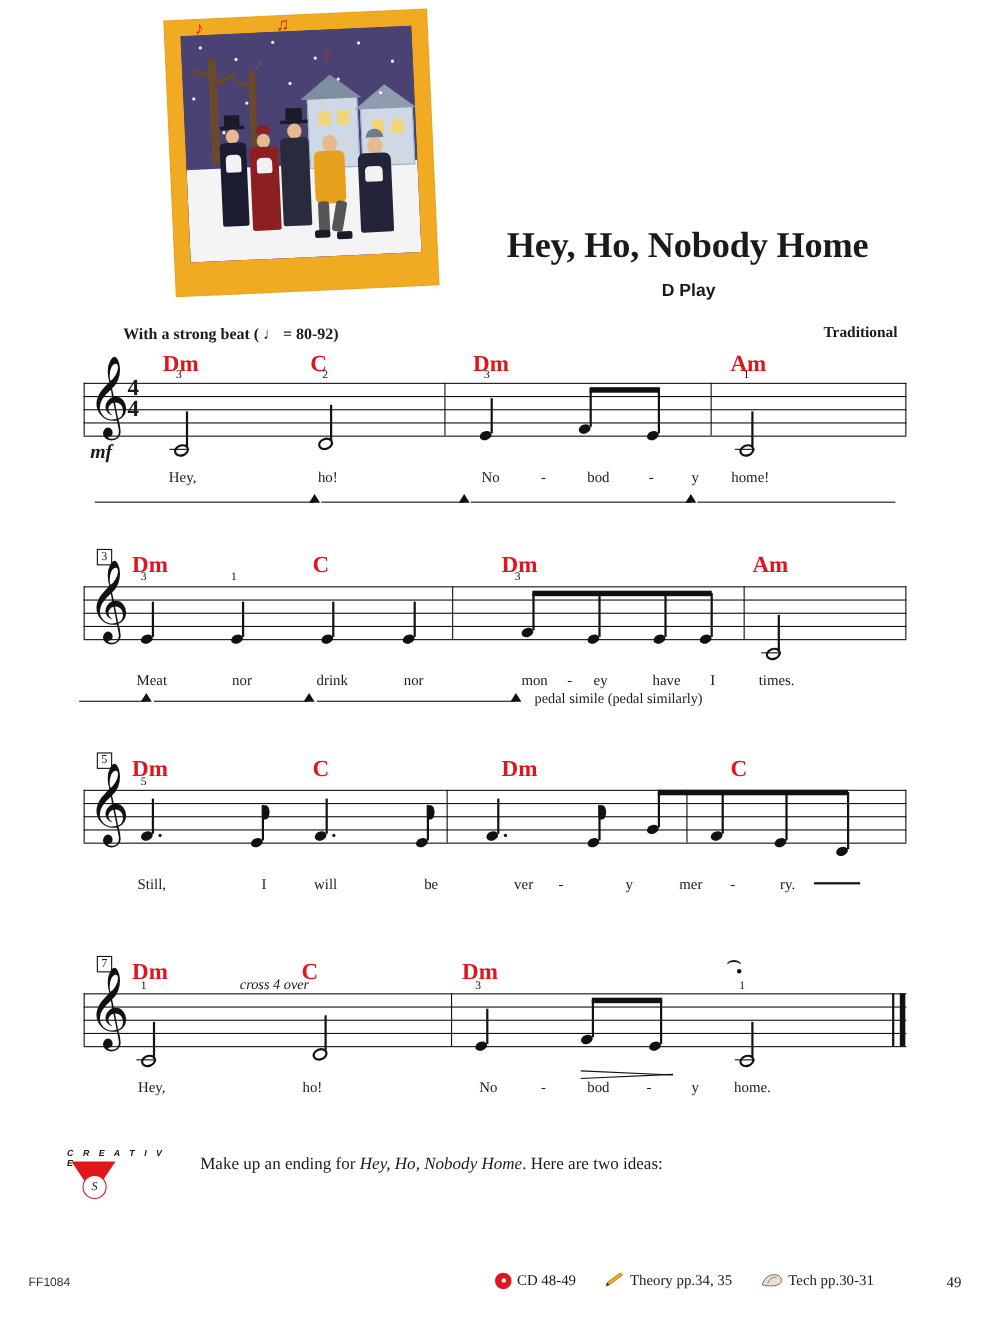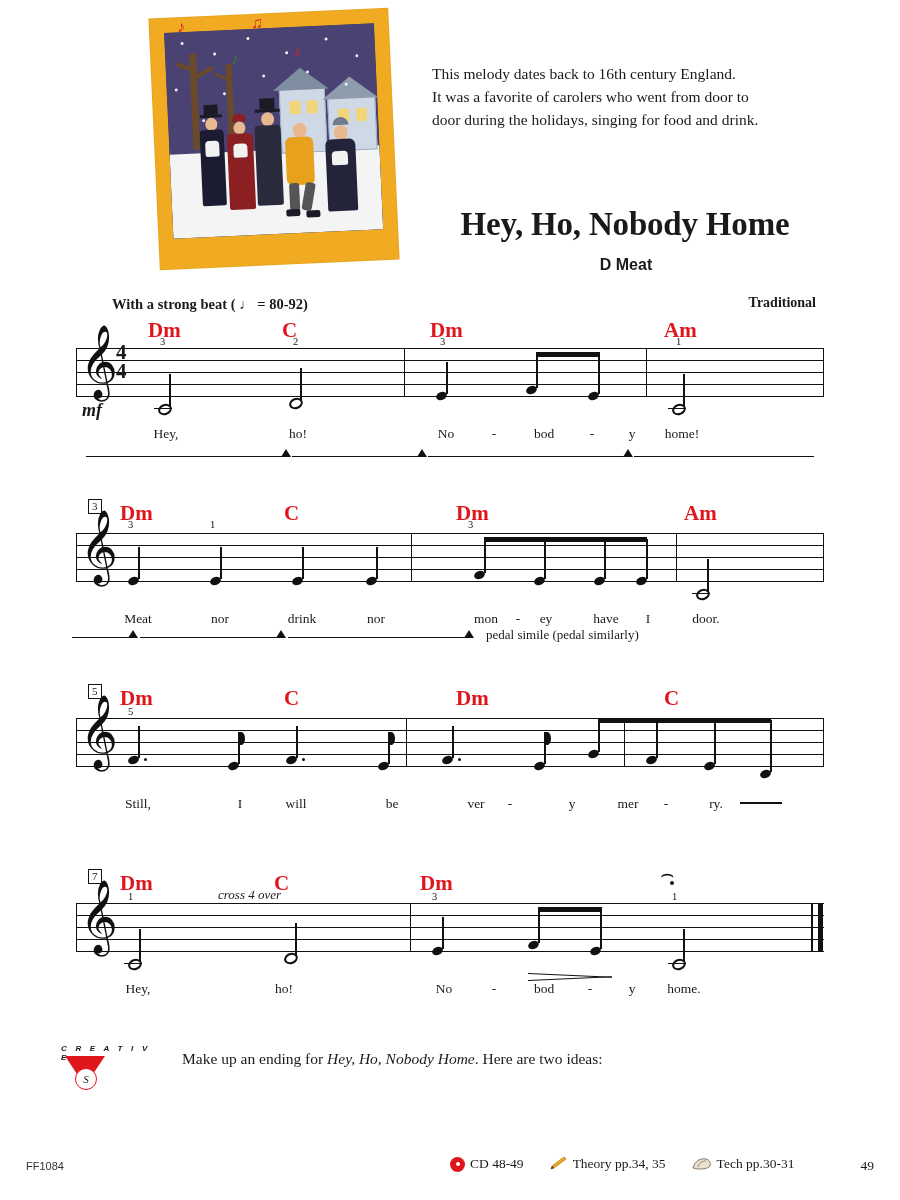--- a/index.html
+++ b/index.html
@@ -421,28 +421,23 @@
           <div class="c-body" style="left:10px; top:34px; width:16px; height:14px; background:#f2f2f2;"></div>
         </div>
       </div>
     </div>
     <div class="note-deco" style="left:22px; top:4px;">♪</div>
     <div class="note-deco" style="left:96px; top:0px;">♫</div>
     <div class="note-deco" style="left:138px; top:28px; color:#d4232a;">♪</div>
     <div class="note-deco" style="left:76px; top:36px; color:#2e7d32;">♪</div>
   </div>
 
-  <div class="intro">
-    <div>This melody dates back to 16th century England.</div>
-    <div>It was a favorite of carolers who went from door to</div>
-    <div>door during the holidays, singing for food and drink.</div>
-  </div>
 
   <div class="song-title">Hey, Ho, Nobody Home</div>
-  <div class="key-sub">D Meat</div>
+  <div class="key-sub">D Play</div>
 
   <div class="tempo">With a strong beat ( ♩ = 80-92)</div>
   <div class="composer">Traditional</div>
 
   <div class="system" style="top:348px;">
     <div class="staff">
       <div class="line" style="top:0;"></div>
       <div class="line" style="top:12px;"></div>
       <div class="line" style="top:24px;"></div>
       <div class="line" style="top:36px;"></div>
@@ -557,21 +552,21 @@
 
     <div class="lyric" style="left:62px; top:78px;">Meat</div>
     <div class="lyric" style="left:144px; top:78px;">nor</div>
     <div class="lyric" style="left:226px; top:78px;">drink</div>
     <div class="lyric" style="left:300px; top:78px;">nor</div>
     <div class="lyric" style="left:410px; top:78px;">mon</div>
     <div class="lyric" style="left:442px; top:78px;">-</div>
     <div class="lyric" style="left:470px; top:78px;">ey</div>
     <div class="lyric" style="left:530px; top:78px;">have</div>
     <div class="lyric" style="left:572px; top:78px;">I</div>
-    <div class="lyric" style="left:630px; top:78px;">door.</div>
+    <div class="lyric" style="left:630px; top:78px;">times.</div>
 
     <div class="pedalline" style="left:-4px; top:104px; width:60px;"></div>
     <div class="pedalv" style="left:52px; top:97px;"></div>
     <div class="pedalline" style="left:64px; top:104px; width:140px;"></div>
     <div class="pedalv" style="left:200px; top:97px;"></div>
     <div class="pedalline" style="left:212px; top:104px; width:180px;"></div>
     <div class="pedalv" style="left:388px; top:97px;"></div>
     <div class="pedal-note" style="left:410px; top:94px;">pedal simile (pedal similarly)</div>
   </div>
 

